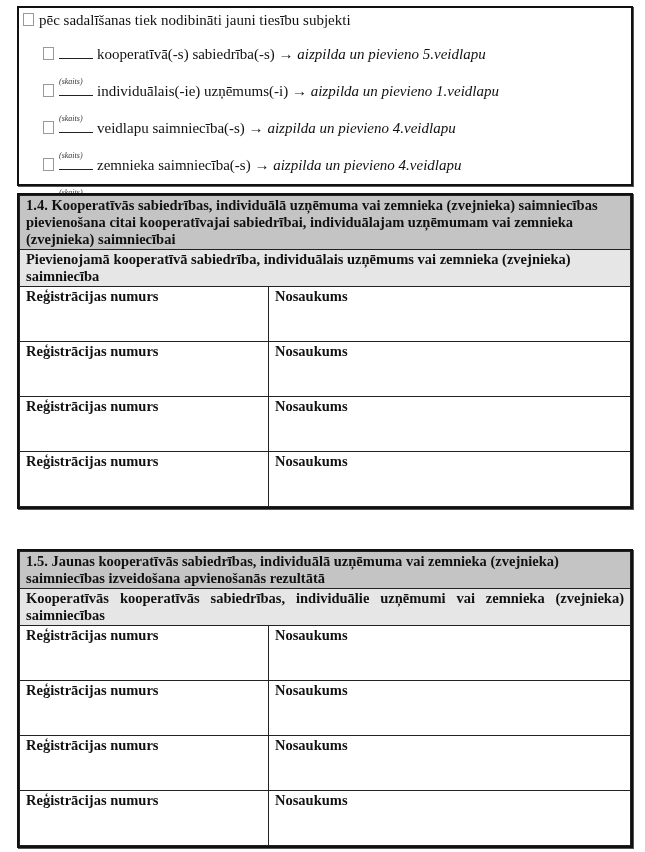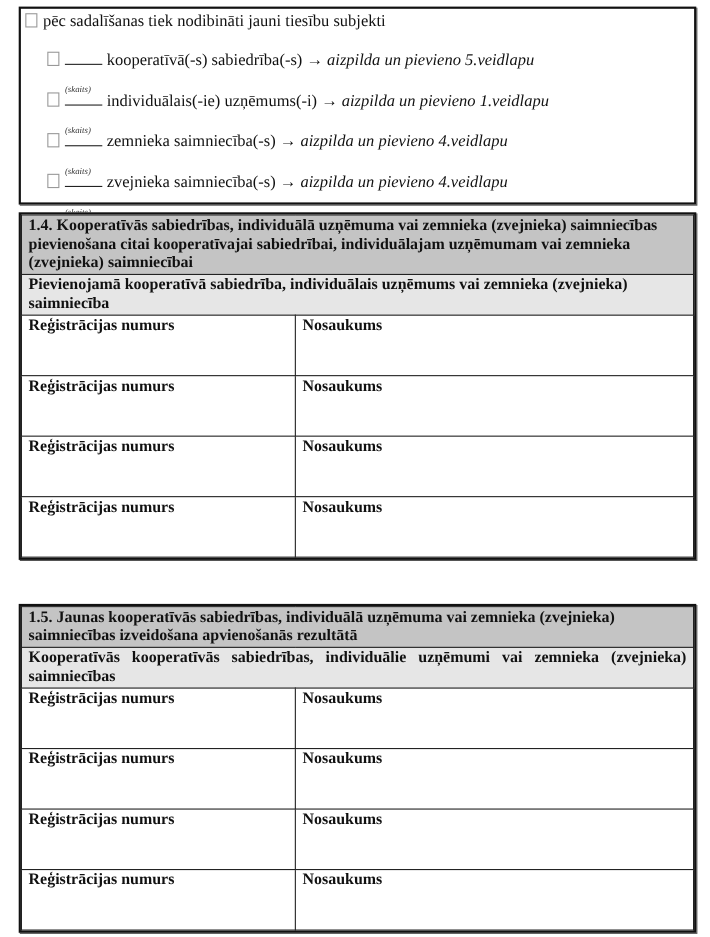--- a/index.html
+++ b/index.html
@@ -37,25 +37,25 @@
 
   <div class="top-line" style="left:24px; top:38px;">
     <span class="chk"></span><span class="blank"><span class="skaits">(skaits)</span></span><span>kooperatīvā(-s) sabiedrība(-s) →</span> <span class="it">aizpilda un pievieno 5.veidlapu</span>
   </div>
 
   <div class="top-line" style="left:24px; top:75px;">
     <span class="chk"></span><span class="blank"><span class="skaits">(skaits)</span></span><span>individuālais(-ie) uzņēmums(-i) →</span> <span class="it">aizpilda un pievieno 1.veidlapu</span>
   </div>
 
   <div class="top-line" style="left:24px; top:112px;">
-    <span class="chk"></span><span class="blank"><span class="skaits">(skaits)</span></span><span>zemnieka saimniecība(-s) →</span> <span class="it">aizpilda un pievieno 4.veidlapu</span>
+    <span class="chk"></span><span class="blank"><span class="skaits">(skaits)</span></span><span>veidlapu saimniecība(-s) →</span> <span class="it">aizpilda un pievieno 4.veidlapu</span>
   </div>
 
   <div class="top-line" style="left:24px; top:149px;">
-    <span class="chk"></span><span class="blank"><span class="skaits">(skaits)</span></span><span>zvejnieka saimniecība(-s) →</span> <span class="it">aizpilda un pievieno 4.veidlapu</span>
+    <span class="chk"></span><span class="blank"><span class="skaits">(skaits)</span></span><span>zemnieka saimniecība(-s) →</span> <span class="it">aizpilda un pievieno 4.veidlapu</span>
   </div>
 </div>
 
 <div class="box" id="box-14">
   <table class="sec">
     <tbody>
         <tr>
           <td colspan="2" class="h1">1.4. Kooperatīvās sabiedrības, individuālā uzņēmuma vai zemnieka (zvejnieka) saimniecības pievienošana citai kooperatīvajai sabiedrībai, individuālajam uzņēmumam vai zemnieka (zvejnieka) saimniecībai</td>
         </tr>
     <tr>

